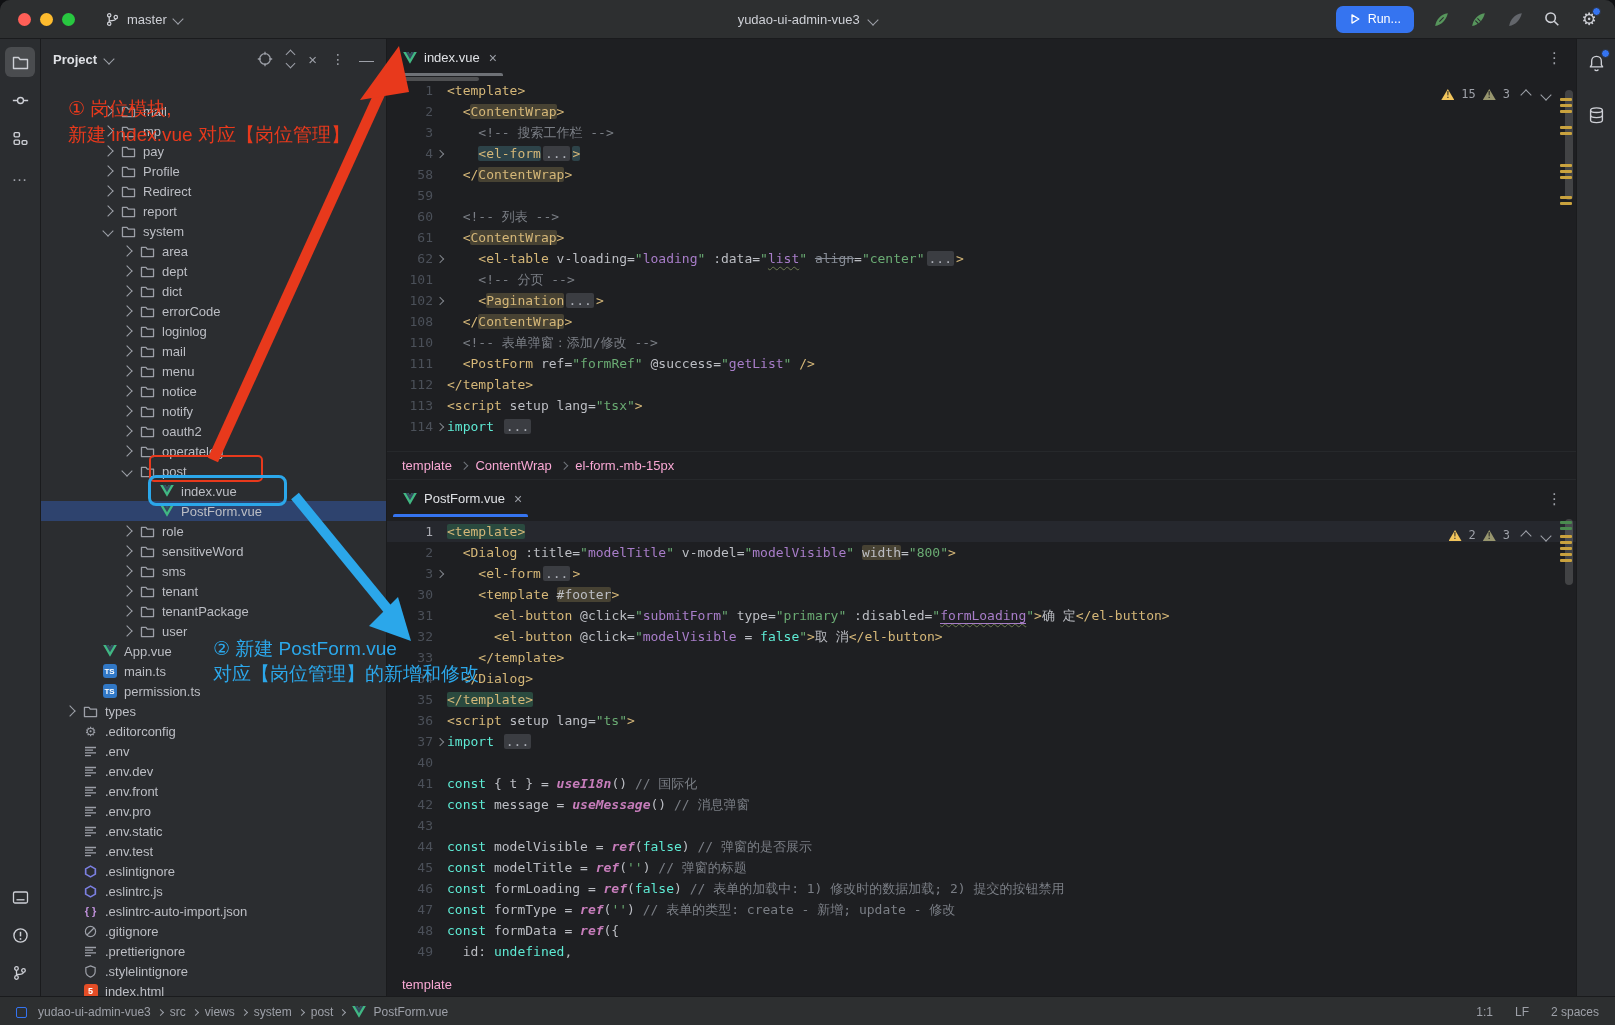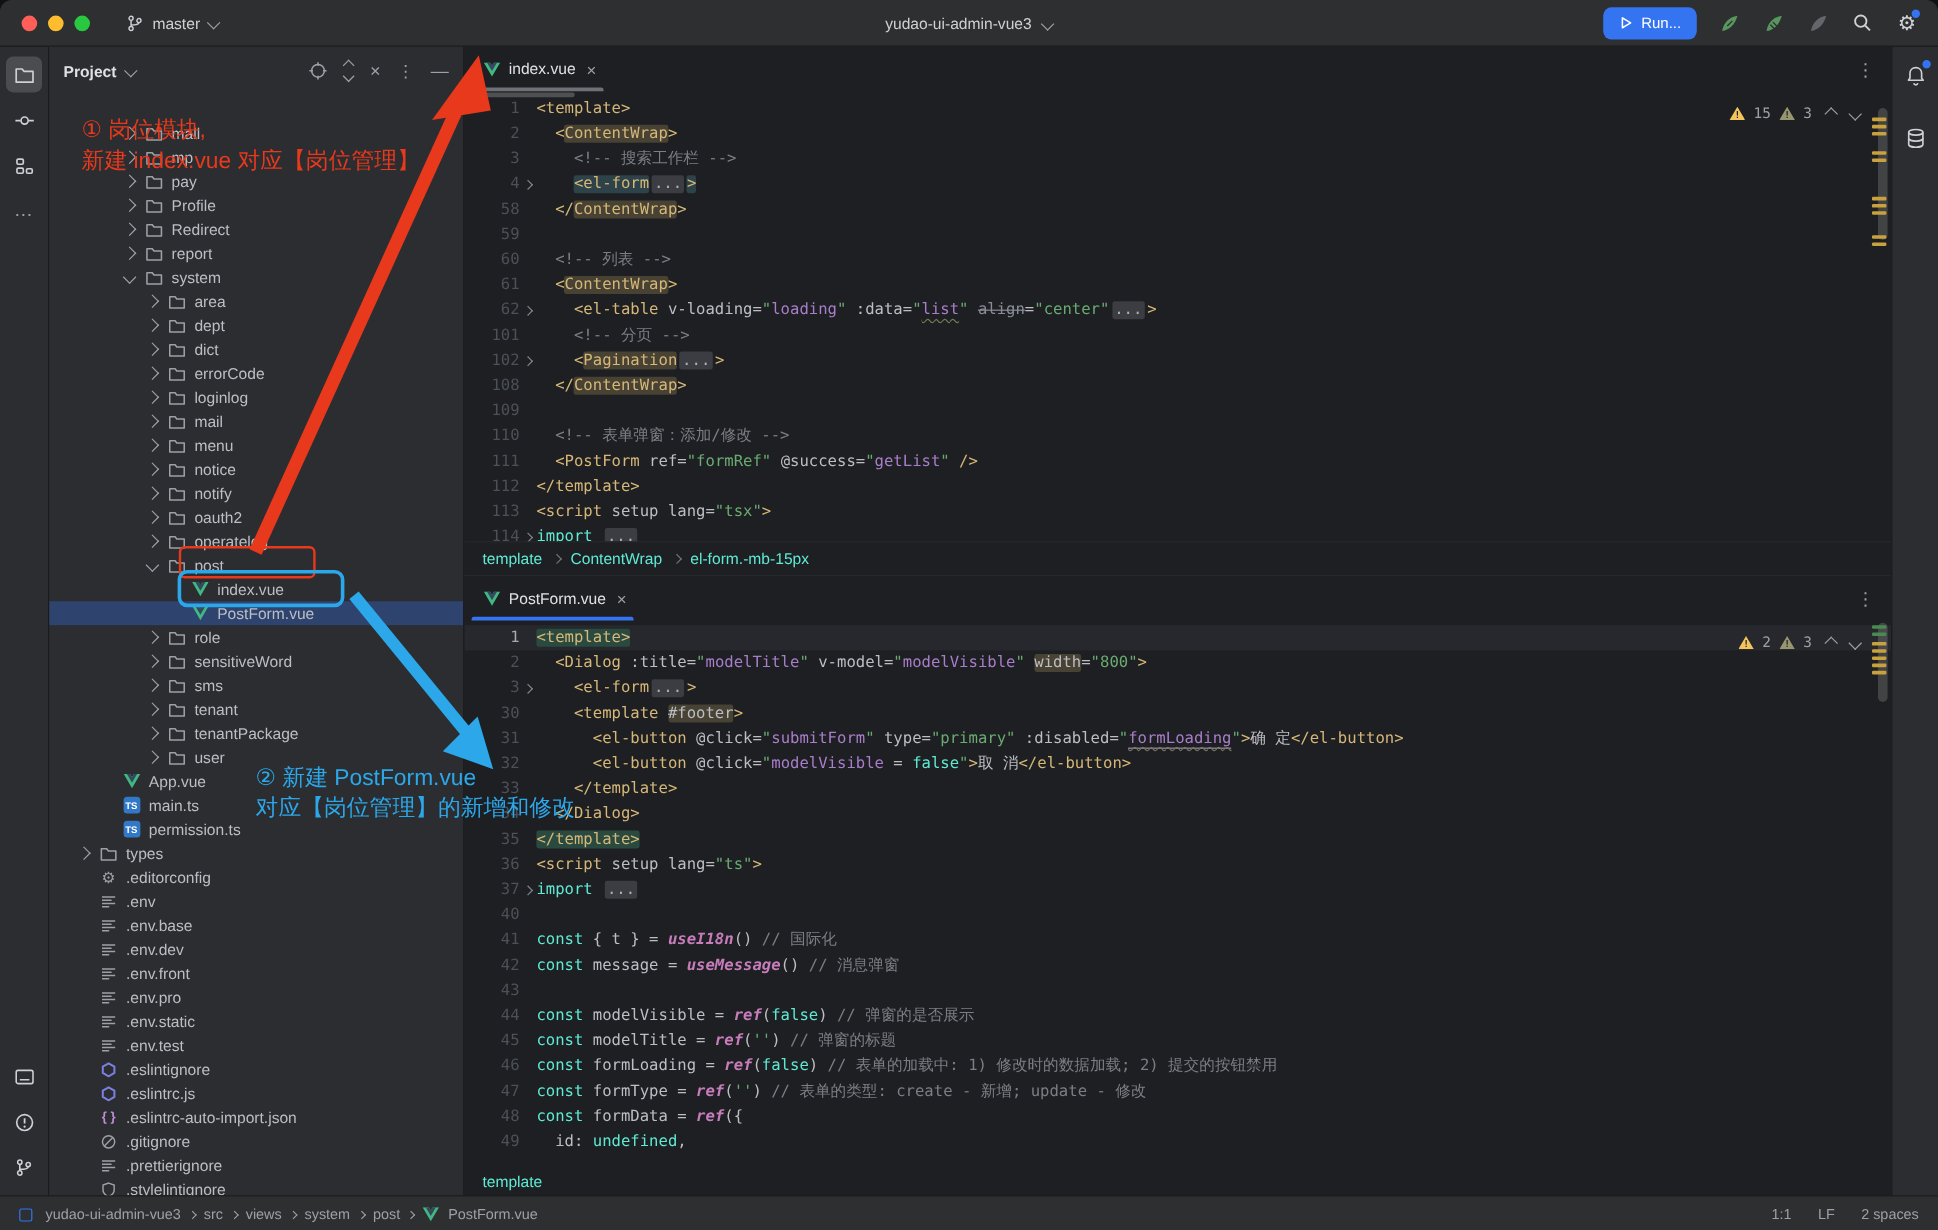--- a/index.html
+++ b/index.html
@@ -76,21 +76,21 @@
   .lnk{border-bottom:1px solid #a87dc9;}
   .insp{position:absolute;top:8px;right:26px;display:flex;align-items:center;gap:7px;font-size:12px;color:#9da0a8;}
   .tri{width:13px;height:11px;clip-path:polygon(50% 0,100% 100%,0 100%);background:#f2c55c;display:inline-flex;align-items:flex-end;justify-content:center;color:#1e1f22;font-size:8px;font-weight:700;line-height:9px;}
   .tri.g{background:#98966e;}
   .insp .chv{margin-left:5px;}
   .vstripe{position:absolute;top:0;right:0;width:16px;bottom:0;}
   .vthumb{position:absolute;right:3px;width:8px;border-radius:4px;background:rgba(255,255,255,.16);}
   .mark{position:absolute;right:4px;width:12px;height:2.5px;background:#c9a23e;border-radius:1px;}
   .mark.green{background:#4a8a4f;}
   .hthumb{position:absolute;top:1px;left:0;width:92px;height:4px;border-radius:2px;background:rgba(255,255,255,.22);}
-  .crumbs{height:27px;display:flex;align-items:center;gap:9px;padding:0 15px;font-size:13px;color:#5eead4;border-top:1px solid #26282b;flex:none;}
+  .crumbs{height:27px;display:flex;align-items:center;gap:9px;padding:0 15px;font-size:13px;color:#f9a8d4;border-top:1px solid #26282b;flex:none;}
   .crumbs .chv{width:4.5px;height:4.5px;border-color:#6f737a;transform:rotate(-45deg);}
   .crumbs2{border-top:none;}
   .rightbar{width:38px;background:#2b2d30;border-left:1px solid #1a1b1d;flex:none;display:flex;flex-direction:column;align-items:center;padding-top:12px;gap:28px;}
   .rb-icon{position:relative;display:flex;align-items:center;justify-content:center;width:24px;height:24px;}
   
   .statusbar{height:30px;background:#2d2f30;border-top:1px solid #1a1b1d;display:flex;align-items:center;padding:0 16px;font-size:12px;color:#9da0a8;gap:7px;}
   .sb-square{width:9px;height:9px;border:1.5px solid #3574f0;border-radius:2px;flex:none;margin-right:4px;}
   .sb-right{margin-left:auto;display:flex;gap:22px;}
   .crumb{white-space:nowrap;}
   
@@ -583,29 +583,20 @@
             </span>
             <span class="tlabel">.env</span>
           </div>
           <div class="trow" style="padding-left: 25px;">
             <span class="chvslot"></span>
             <span class="fic">
               <svg width="13" height="11" viewBox="0 0 13 11">
                 <path d="M1 1.5h11M1 4.2h8M1 6.9h11M1 9.6h6" stroke="#9da0a8" stroke-width="1.3"></path>
               </svg>
             </span>
-            <span class="tlabel">.env.base</span>
-          </div>
-          <div class="trow" style="padding-left: 25px;">
-            <span class="chvslot"></span>
-            <span class="fic">
-              <svg width="13" height="11" viewBox="0 0 13 11">
-                <path d="M1 1.5h11M1 4.2h8M1 6.9h11M1 9.6h6" stroke="#9da0a8" stroke-width="1.3"></path>
-              </svg>
-            </span>
             <span class="tlabel">.env.dev</span>
           </div>
           <div class="trow" style="padding-left: 25px;">
             <span class="chvslot"></span>
             <span class="fic">
               <svg width="13" height="11" viewBox="0 0 13 11">
                 <path d="M1 1.5h11M1 4.2h8M1 6.9h11M1 9.6h6" stroke="#9da0a8" stroke-width="1.3"></path>
               </svg>
             </span>
             <span class="tlabel">.env.front</span>
@@ -773,25 +764,20 @@
             <span class="gut gnum">102</span>
             <span class="fchv">
               <span class="chv r"></span>
             </span>
             <span class="lcontent"><span>    </span><span class="tg">&lt;</span><span class="tg hl">Pagination</span><span class="fold">...</span><span class="tg">&gt;</span></span>
           </div>
           <div class="cline">
             <span class="gut gnum">108</span>
             <span class="fchv"></span>
             <span class="lcontent"><span>  </span><span class="tg">&lt;/</span><span class="tg hl">ContentWrap</span><span class="tg">&gt;</span></span>
-          </div>
-          <div class="cline">
-            <span class="gut gnum">109</span>
-            <span class="fchv"></span>
-            <span class="lcontent"></span>
           </div>
           <div class="cline">
             <span class="gut gnum">110</span>
             <span class="fchv"></span>
             <span class="lcontent"><span>  </span><span class="cm">&lt;!-- 表单弹窗：添加/修改 --&gt;</span></span>
           </div>
           <div class="cline">
             <span class="gut gnum">111</span>
             <span class="fchv"></span>
             <span class="lcontent"><span>  </span><span class="tg">&lt;PostForm</span><span> ref=</span><span class="str">"formRef"</span><span> @success=</span><span class="str">"</span><span class="ex">getList</span><span class="str">"</span><span> </span><span class="tg">/&gt;</span></span>

